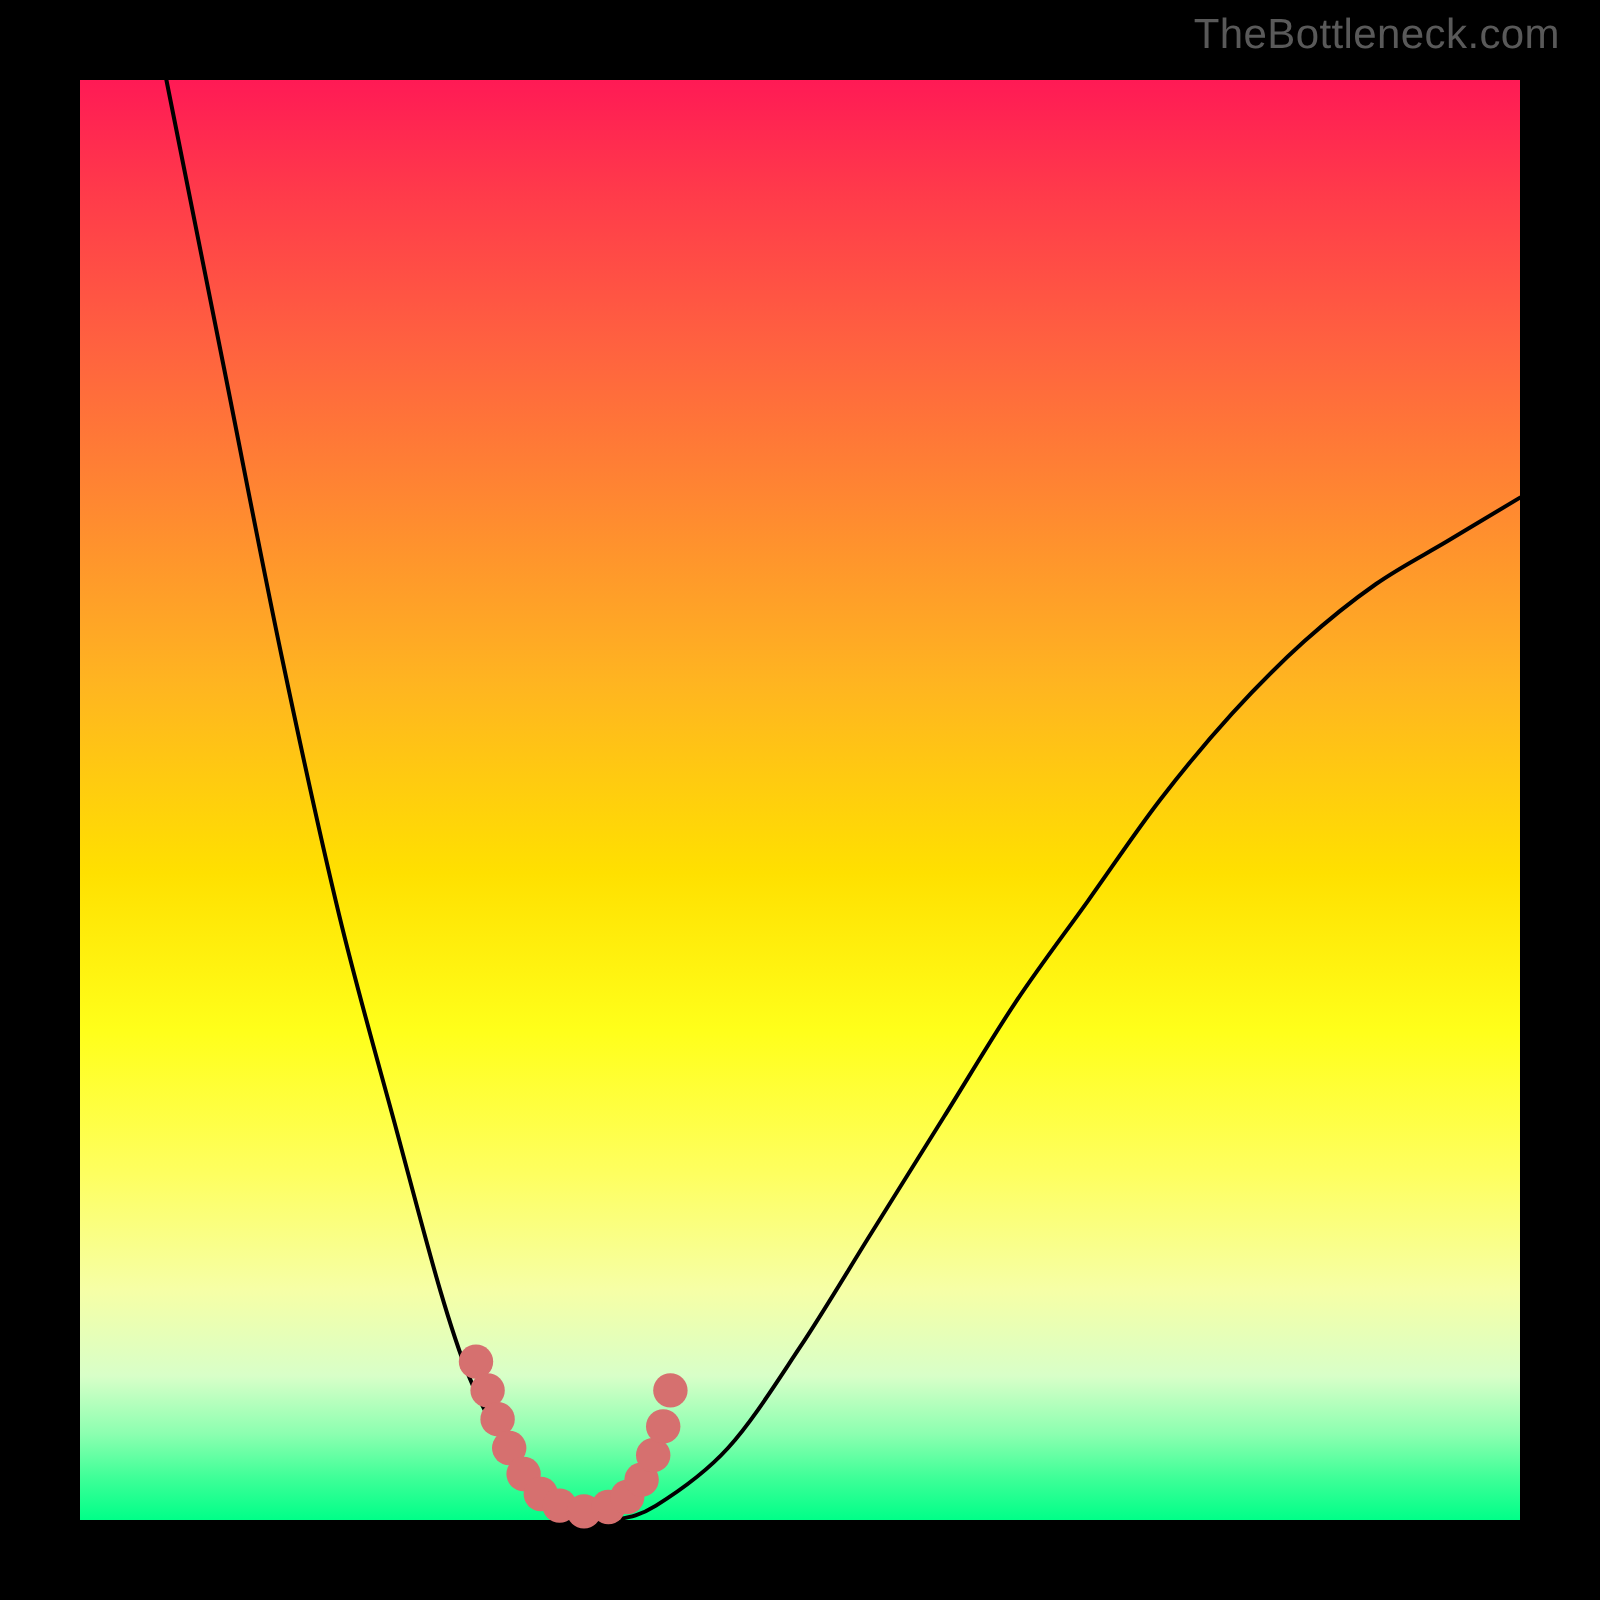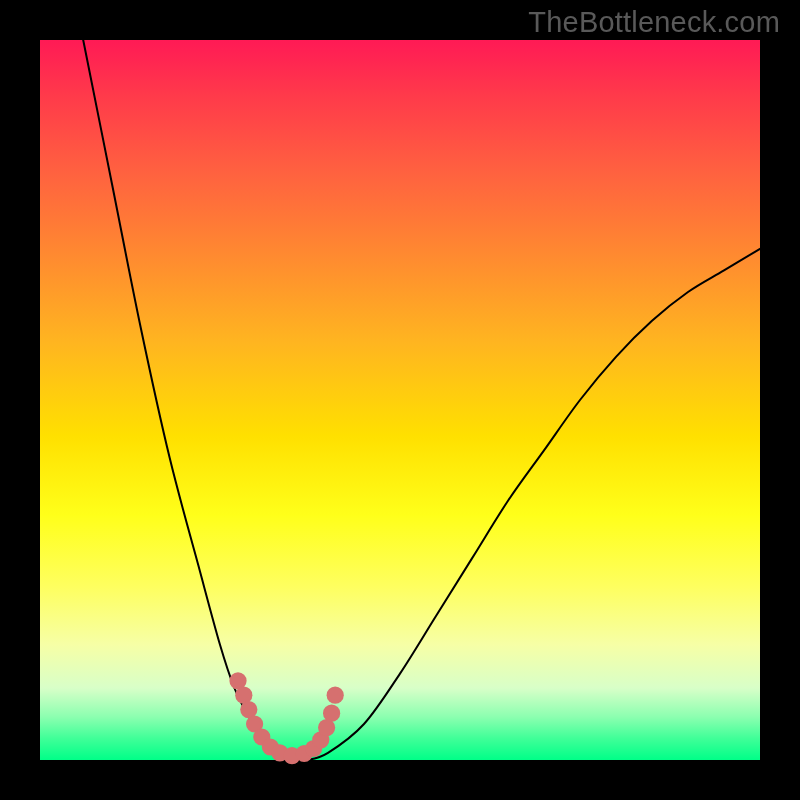--- a/index.html
+++ b/index.html
@@ -38,21 +38,21 @@
       #8cffb0 94%,
       #40ff98 97%,
       #00ff88 100%
     );
   }
   .watermark {
     position: absolute;
     top: 6px;
     right: 20px;
     color: #595959;
-    font-size: 29px;
+    font-size: 21px;
     font-weight: 400;
     letter-spacing: 0.2px;
     user-select: none;
     margin-left: 48px;
   }
   svg.curves {
     position: absolute;
     left: 0;
     top: 0;
     width: 720px;

